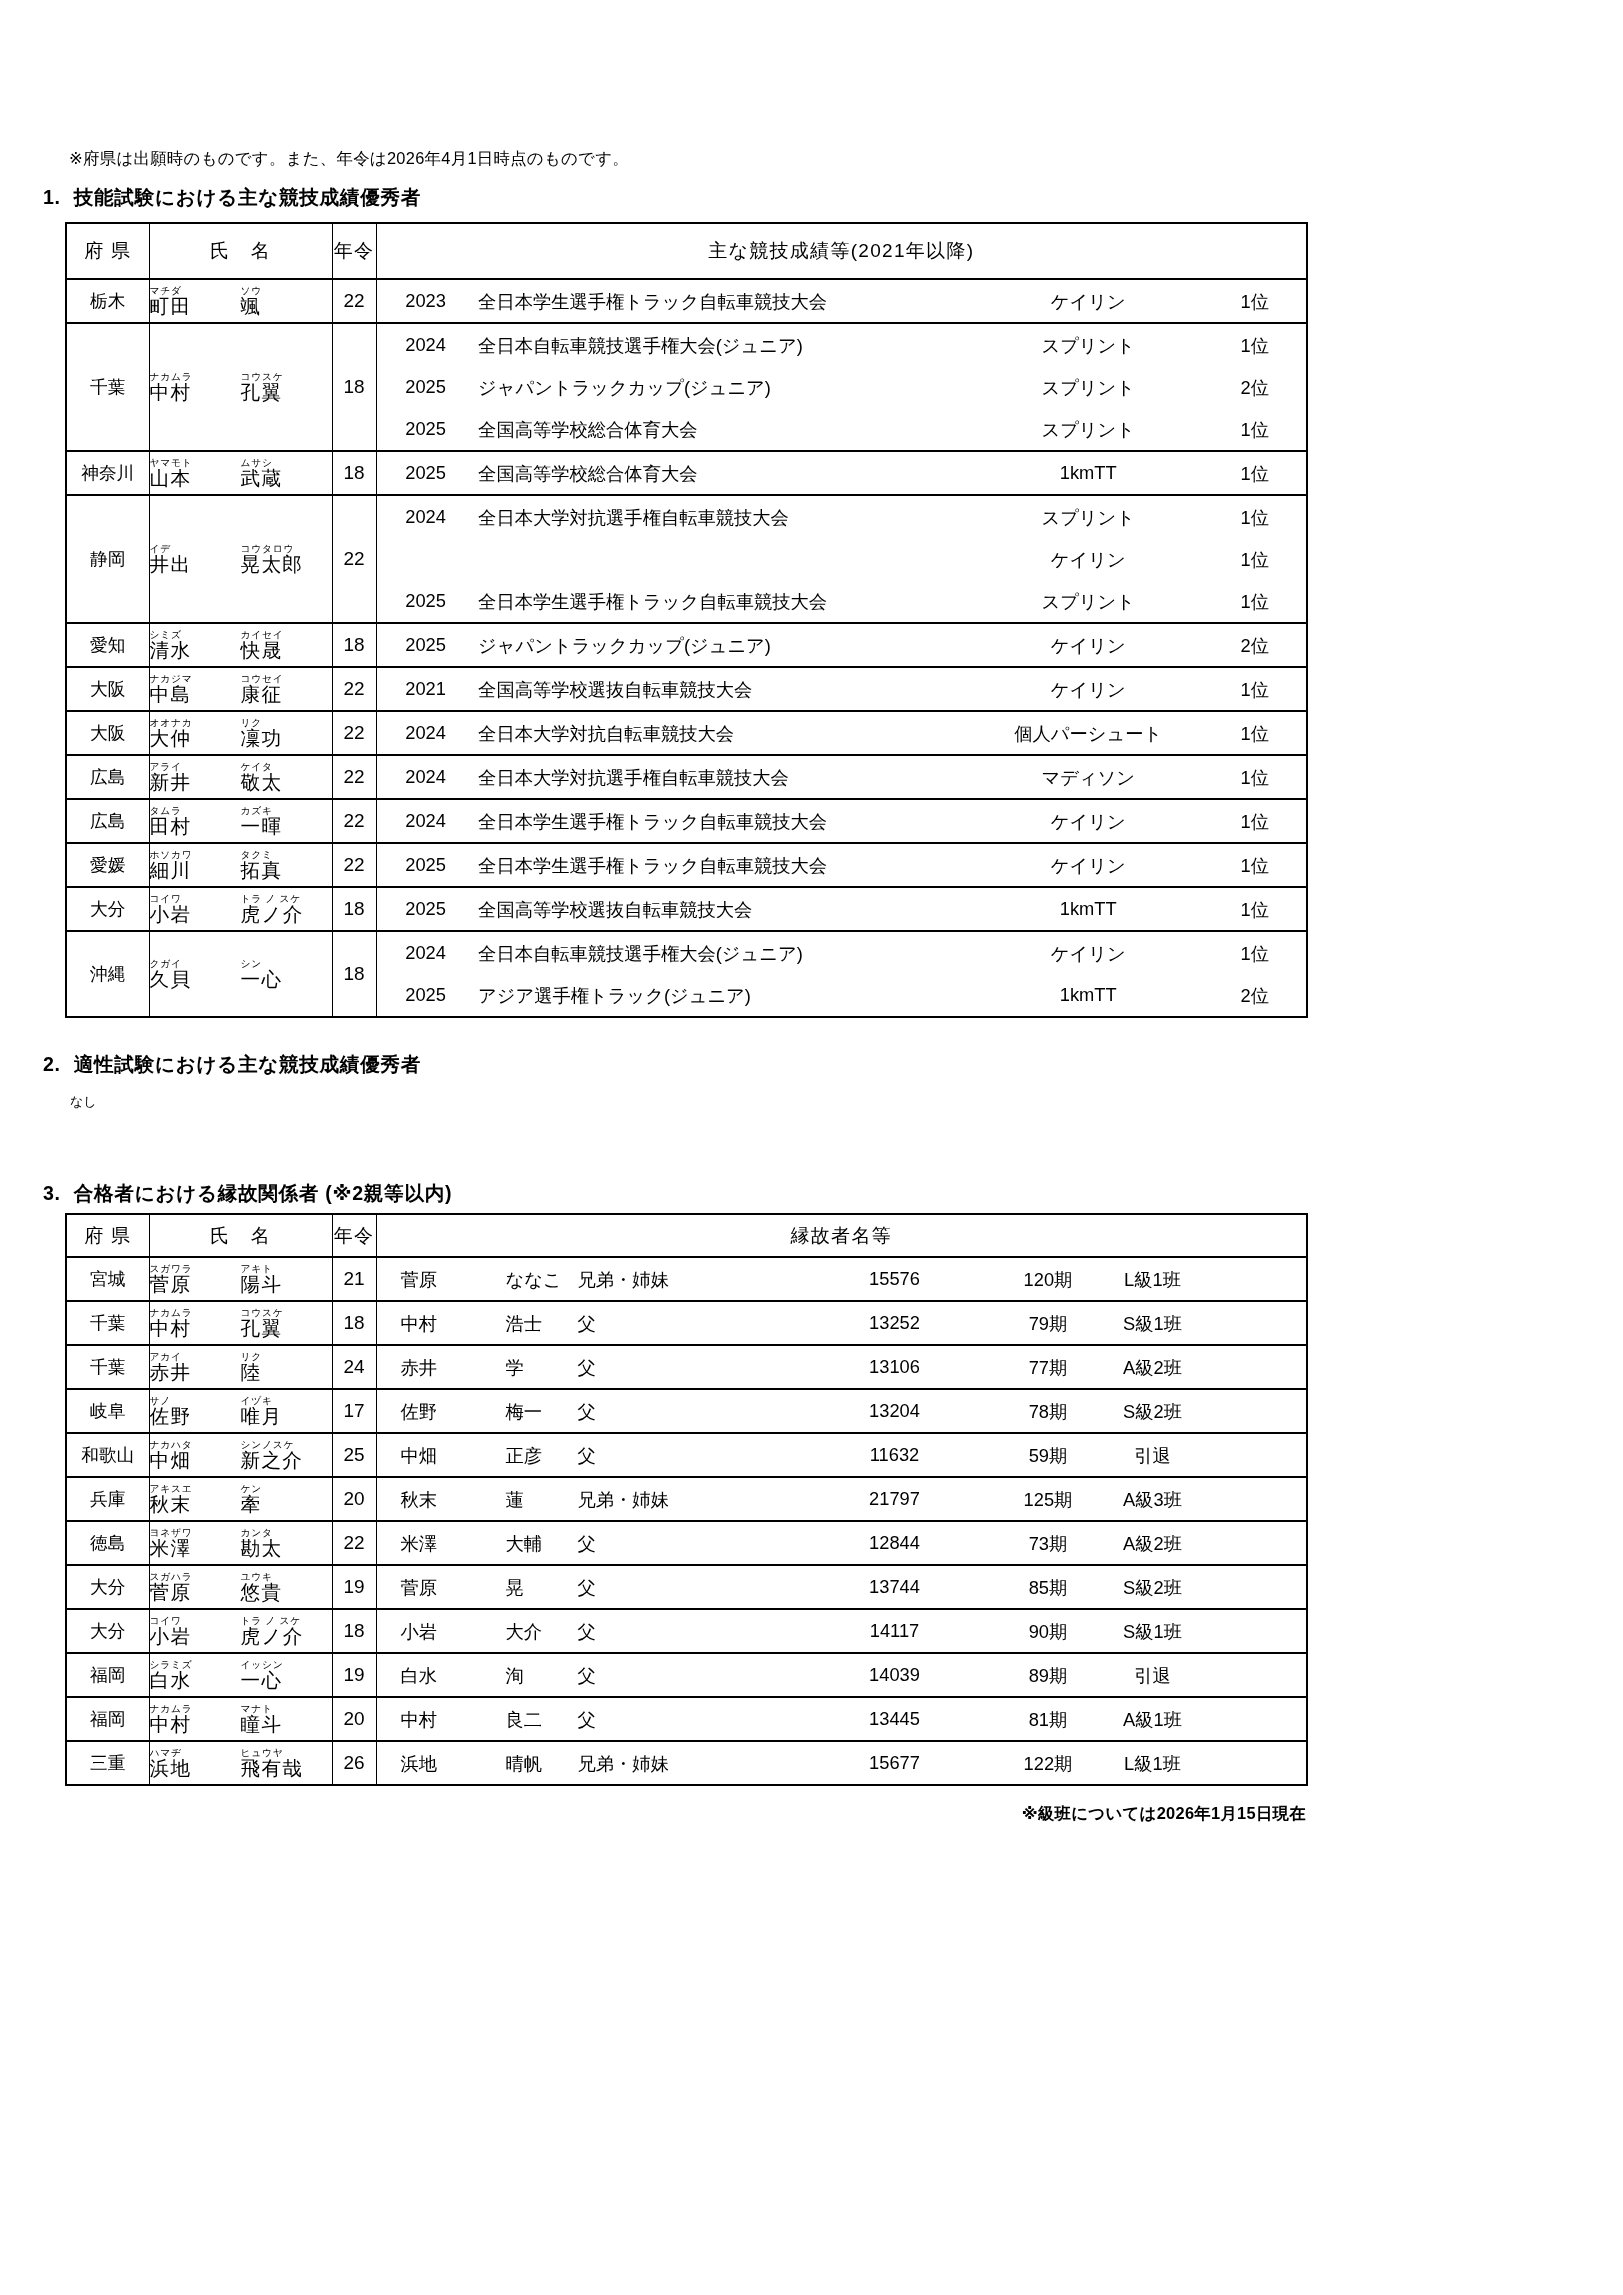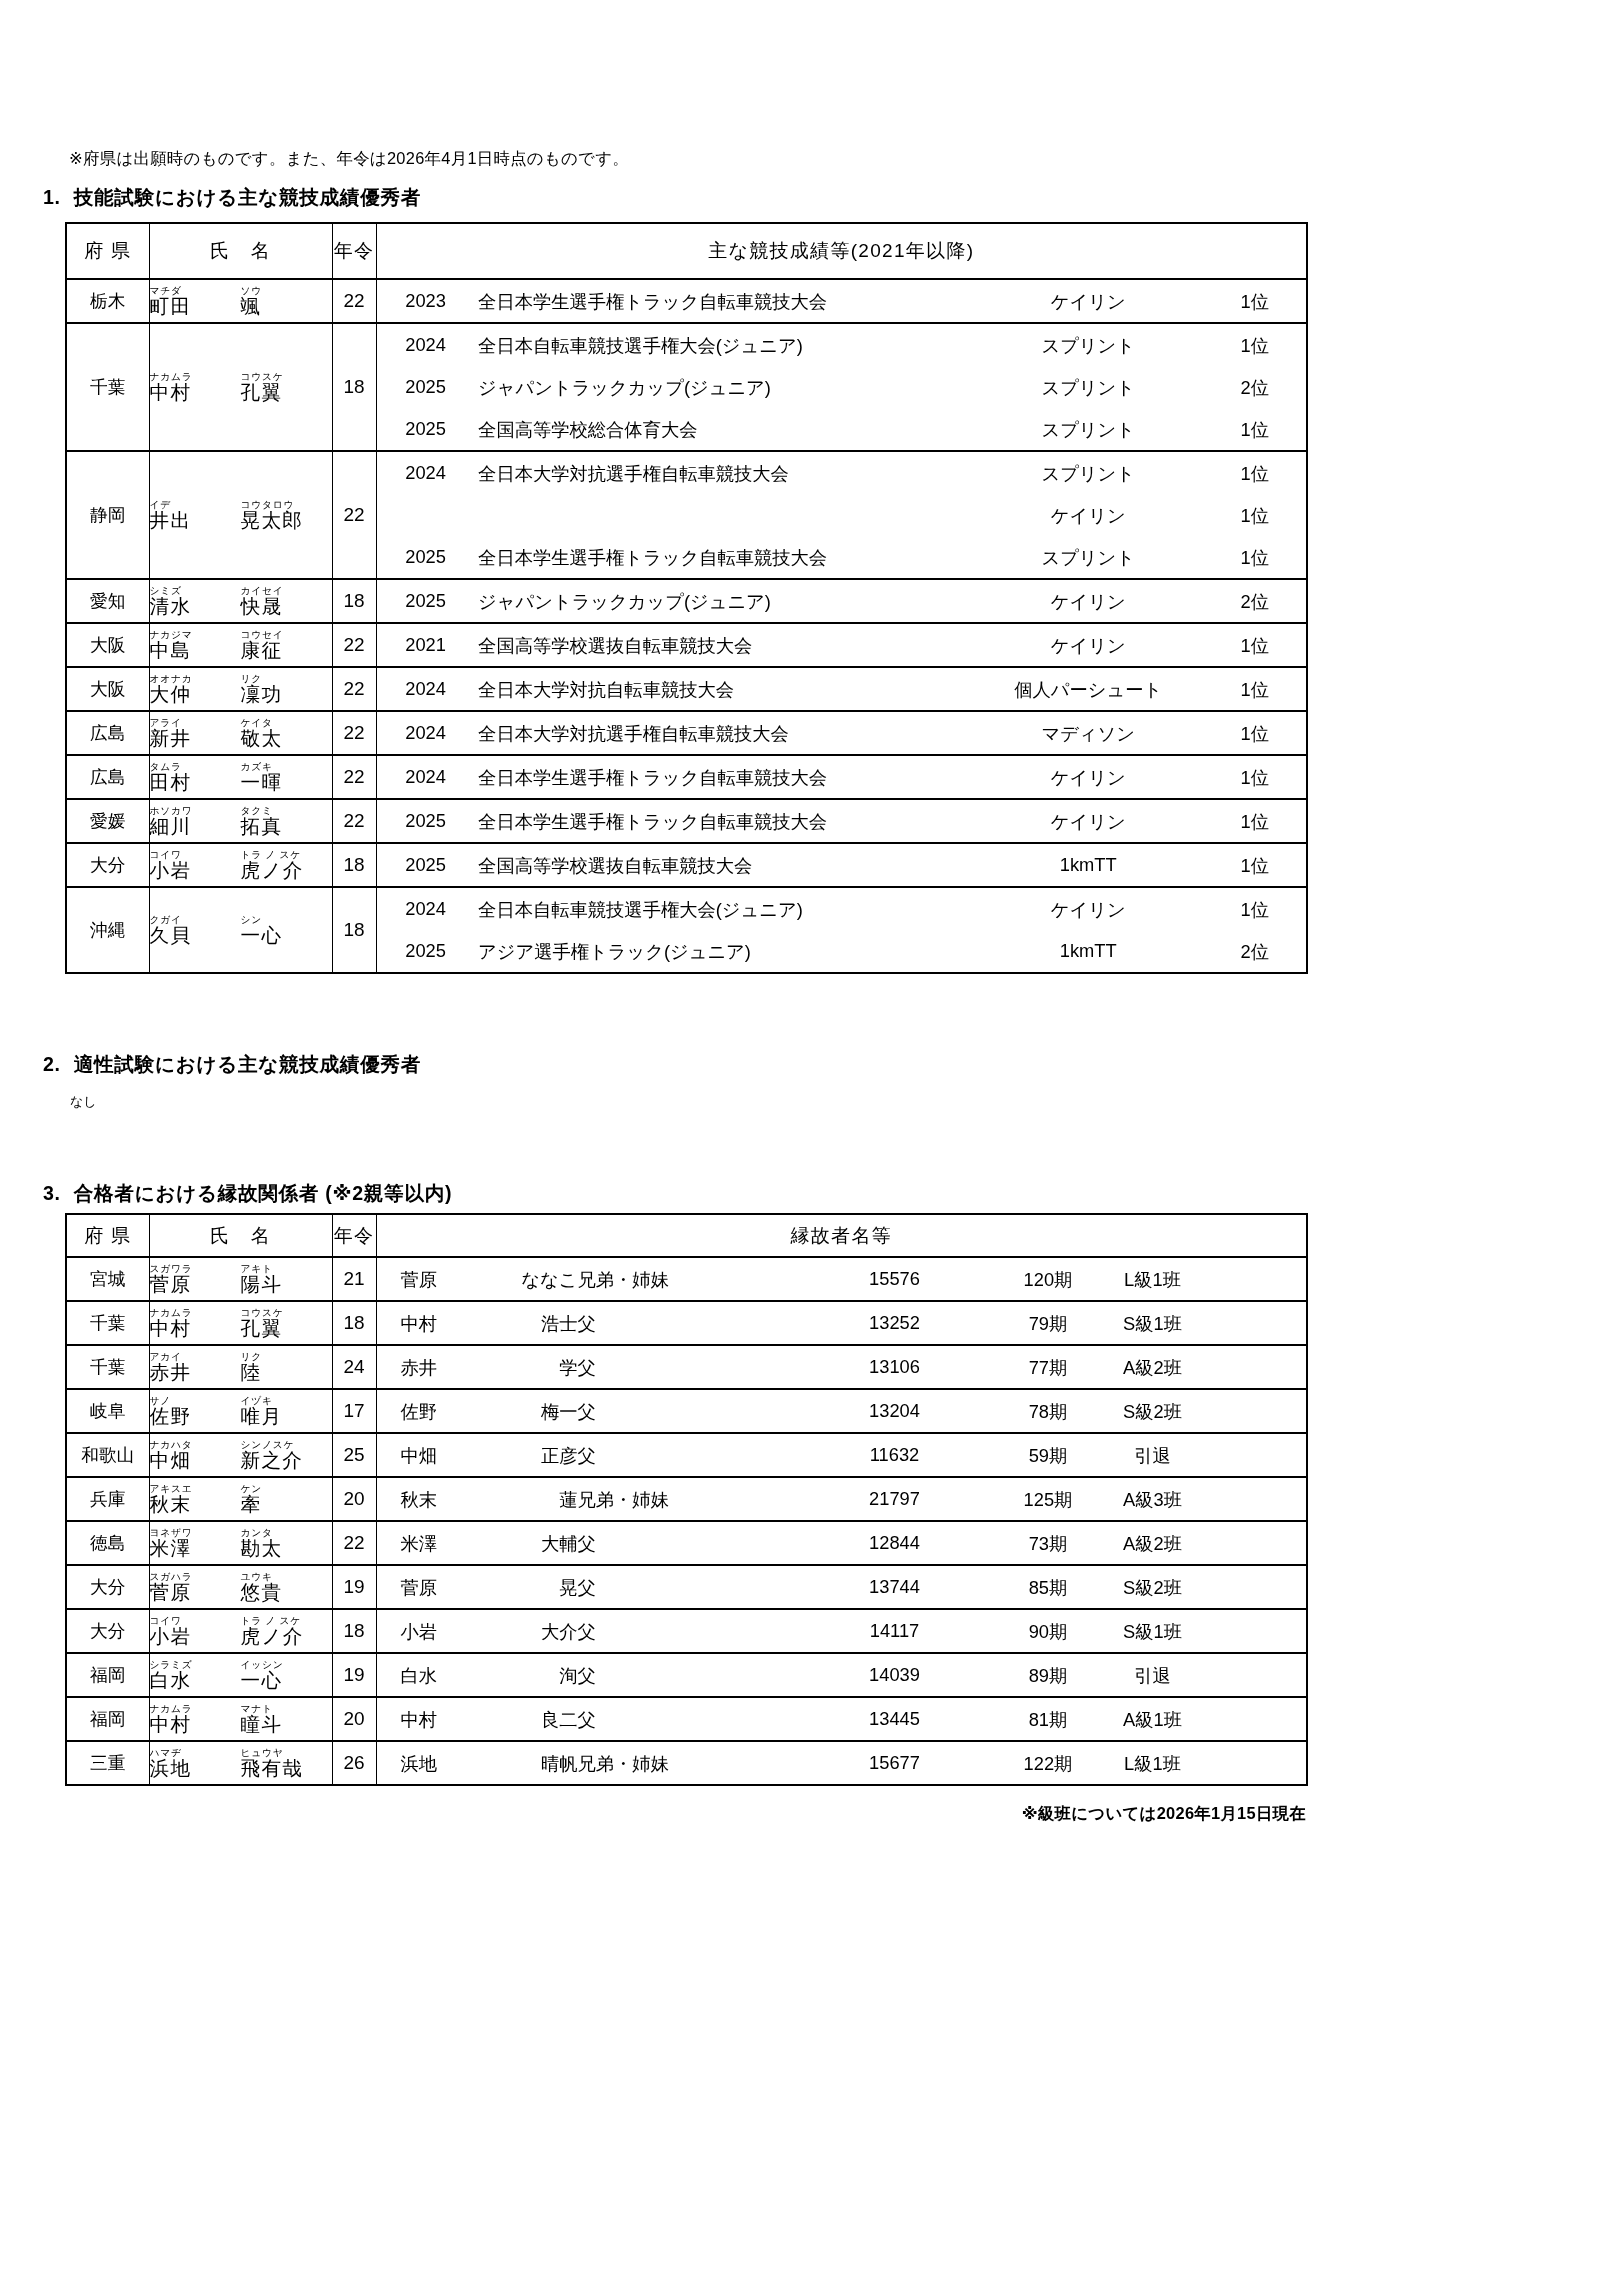--- a/index.html
+++ b/index.html
@@ -65,21 +65,21 @@
   }
   .res-year{width:59px;text-align:center;flex:none;}
   .res-event{flex:1;padding-left:23px;overflow:hidden;text-align:left;}
   .res-disc{width:254px;text-align:center;flex:none;}
   .res-rank{width:79px;text-align:center;flex:none;}
   .rel-line{
     display:flex;align-items:center;height:42px;
     padding-left:24px;white-space:nowrap;
   }
   .rel-surname{width:105px;text-align:left;flex:none;}
-  .rel-given{width:72px;text-align:right;flex:none;}
+  .rel-given{width:72px;text-align:left;flex:none;}
   .rel-relation{width:196px;text-align:left;flex:none;}
   .rel-number{width:242px;text-align:center;flex:none;}
   .rel-term{width:65px;text-align:center;flex:none;}
   .rel-class{width:144px;text-align:center;flex:none;}
   .footer-note{
     position:absolute;top:1803px;left:65px;width:1241px;
     text-align:right;font-size:16.4px;font-weight:bold;letter-spacing:0.3px;
   }
 </style>
 </head>
@@ -160,20 +160,44 @@
               <span class="res-rank">2位</span>
             </div>
           <div class="res-line">
               <span class="res-year">2025</span>
               <span class="res-event">全国高等学校総合体育大会</span>
               <span class="res-disc">スプリント</span>
               <span class="res-rank">1位</span>
             </div>
         </td>
       </tr>
+      <tr class="rh1">
+        <td class="pref">神奈川</td>
+        <td>
+            <div class="name-wrap">
+              <span class="name-part">
+                <span class="kana">ヤマモト</span>
+                <span class="kanji">山本</span>
+              </span>
+              <span class="name-part">
+                <span class="kana">ムサシ</span>
+                <span class="kanji">武蔵</span>
+              </span>
+            </div>
+          </td>
+        <td class="age">18</td>
+        <td class="res-cell">
+          <div class="res-line">
+              <span class="res-year">2025</span>
+              <span class="res-event">全国高等学校総合体育大会</span>
+              <span class="res-disc">1kmTT</span>
+              <span class="res-rank">1位</span>
+            </div>
+        </td>
+      </tr>
       <tr class="rh3">
         <td class="pref">静岡</td>
         <td>
             <div class="name-wrap">
               <span class="name-part">
                 <span class="kana">イデ</span>
                 <span class="kanji">井出</span>
               </span>
               <span class="name-part">
                 <span class="kana">コウタロウ</span>

